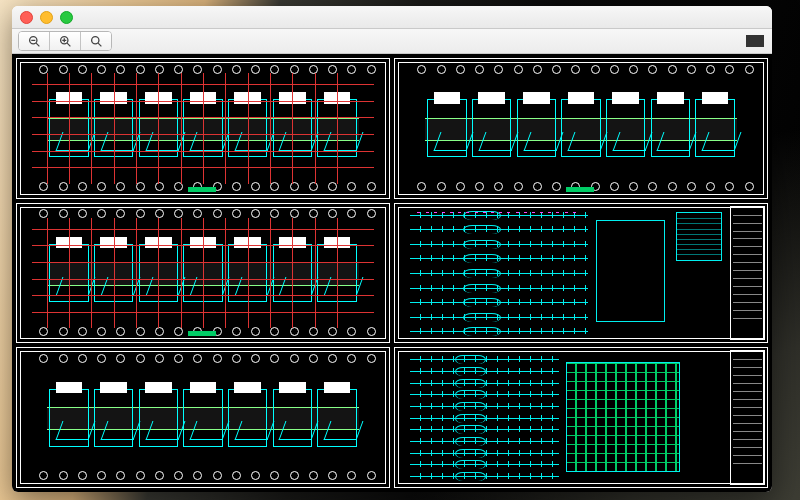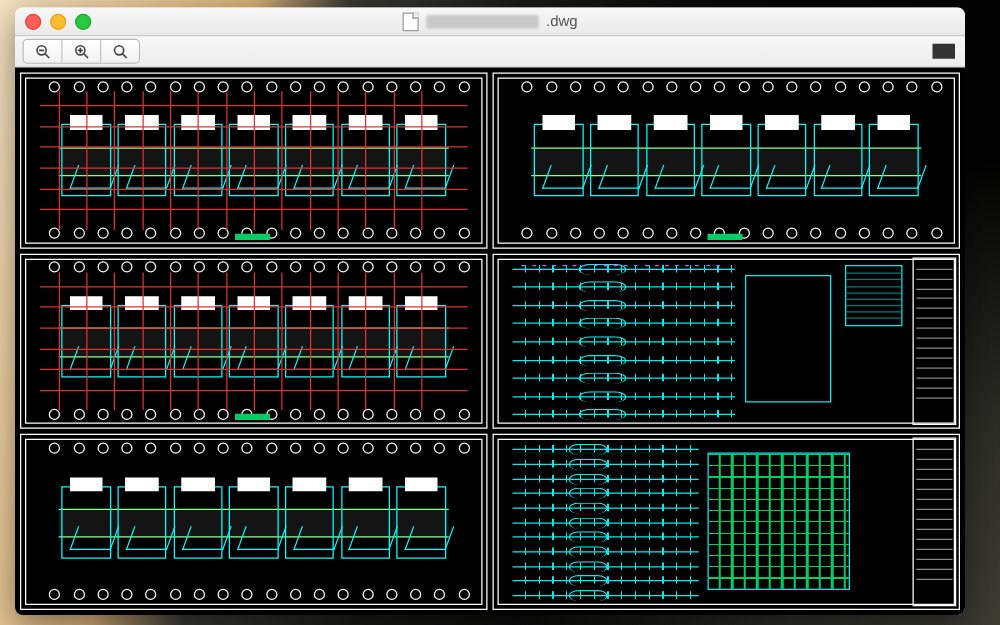--- a/index.html
+++ b/index.html
@@ -85,25 +85,20 @@
 <div class="desktop"></div>
 
 <div class="window">
 
   <div class="titlebar">
     <div class="traffic">
       <span class="tl-close"></span>
       <span class="tl-min"></span>
       <span class="tl-zoom"></span>
     </div>
-    <div class="title-center">
-      <span class="doc-icon"></span>
-      <span class="title-blur"></span>
-      <span>.dwg</span>
-    </div>
   </div>
 
   <div class="toolbar">
     <div class="seg">
       <button title="Zoom Out">
         <svg viewBox="0 0 16 16">
             <circle cx="6.5" cy="6.5" r="4.5"></circle>
             <line x1="10" y1="10" x2="14" y2="14"></line>
             <line x1="4" y1="6.5" x2="9" y2="6.5"></line>
           </svg>

